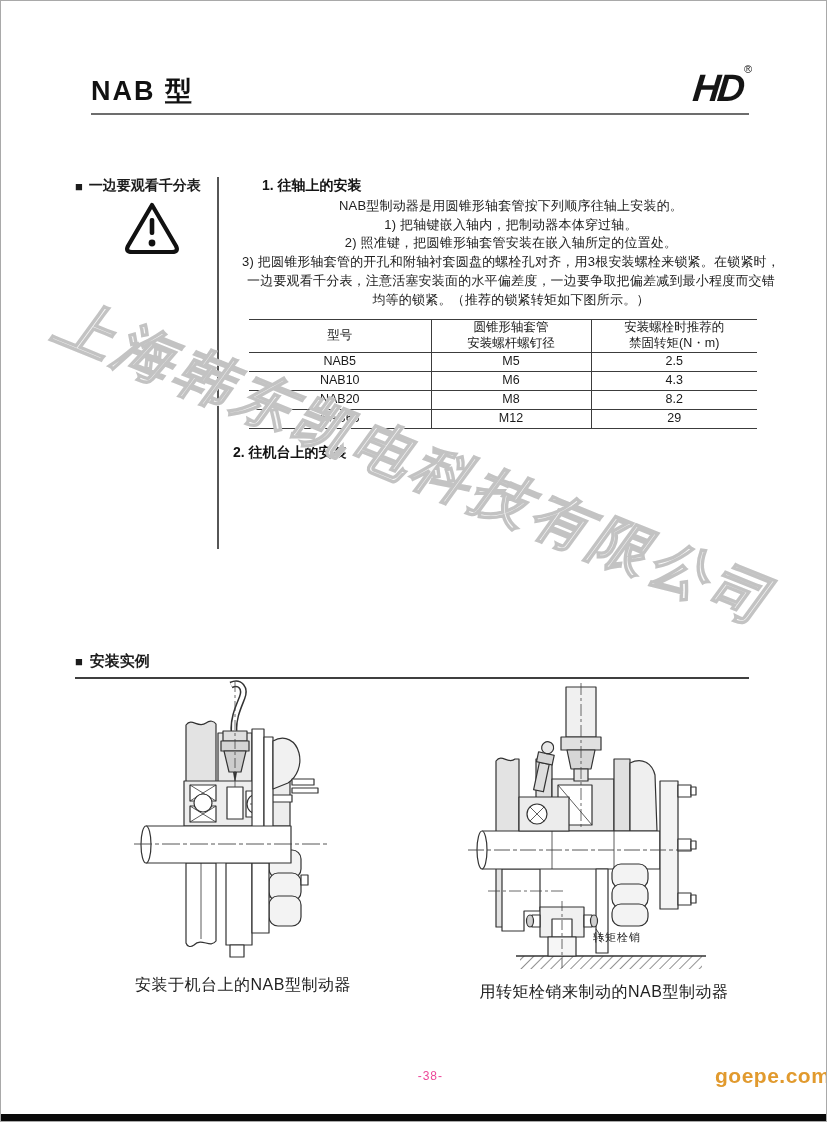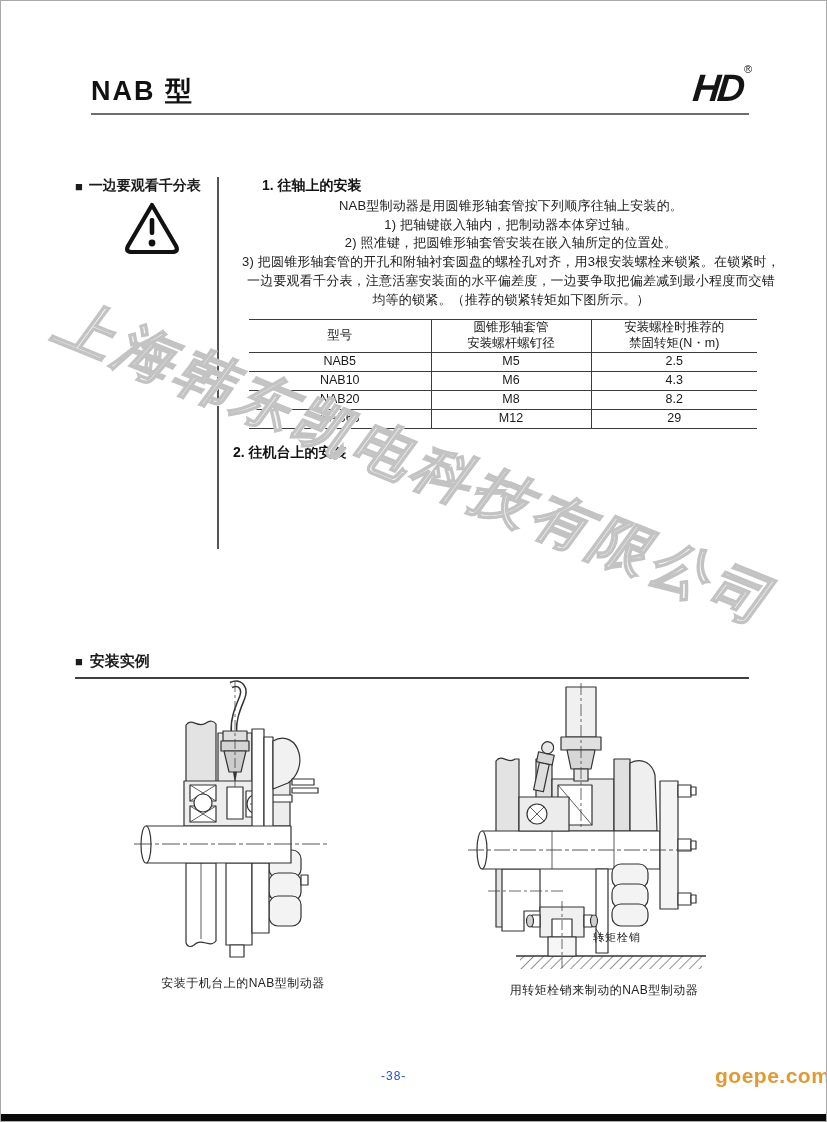--- a/index.html
+++ b/index.html
@@ -43,26 +43,26 @@
   table.torque th,table.torque td{
     border-top:1px solid #3c3c3c;border-bottom:1px solid #3c3c3c;
     text-align:center;padding:0;font-weight:normal;height:18px;line-height:1.25;
   }
   table.torque th{height:32px;}
   table.torque .c2,table.torque .c3{border-left:1px solid #3c3c3c;}
   table.torque col.w1{width:182px;} table.torque col.w2{width:160px;} table.torque col.w3{width:166px;}
   
   .ex-head{left:74px;top:651px;font-size:15px;font-weight:bold;display:flex;align-items:center;gap:7px;}
   .ex-rule{left:74px;top:676px;width:674px;height:2px;background:#3f3f3f;}
-  .caption{font-size:12px;color:#222;text-align:center;letter-spacing:0.5px;}
+  .caption{font-size:16px;color:#222;text-align:center;letter-spacing:0.5px;}
   .cap-left{left:128px;top:974px;width:228px;}
   .cap-right{left:478px;top:974px;width:250px;margin-top:7px;}
   .pin-label{left:592px;top:929px;font-size:11px;color:#222;letter-spacing:1px;}
   
-  .pagenum{left:380px;top:1068px;width:62px;text-align:left;font-size:12px;color:#1d4ed8;letter-spacing:1px;}
+  .pagenum{left:380px;top:1068px;width:62px;text-align:right;font-size:12px;color:#ec4899;letter-spacing:1px;}
   .goepe{left:714px;top:1063px;font-size:21px;font-weight:bold;color:#E19A2E;letter-spacing:0.5px;}
   .bottombar{left:0;top:1113px;width:827px;height:9px;background:#0a0a0a;}
 </style>
 </head>
 <body>
 
 <div class="page">
 
   <div class="abs title">NAB 型</div>
   <div class="abs logo">

